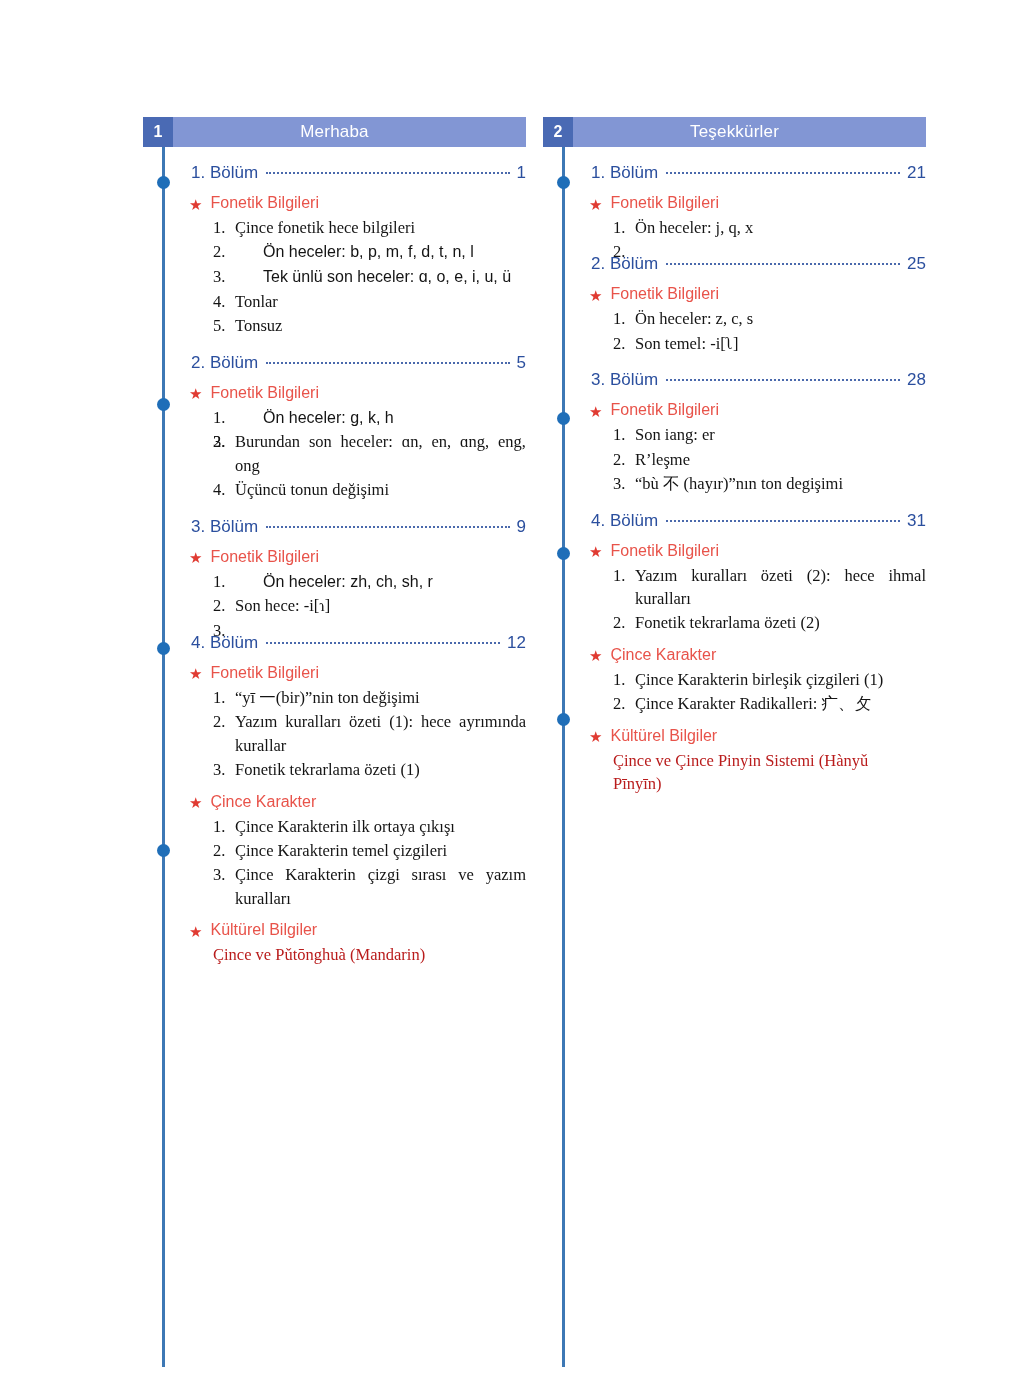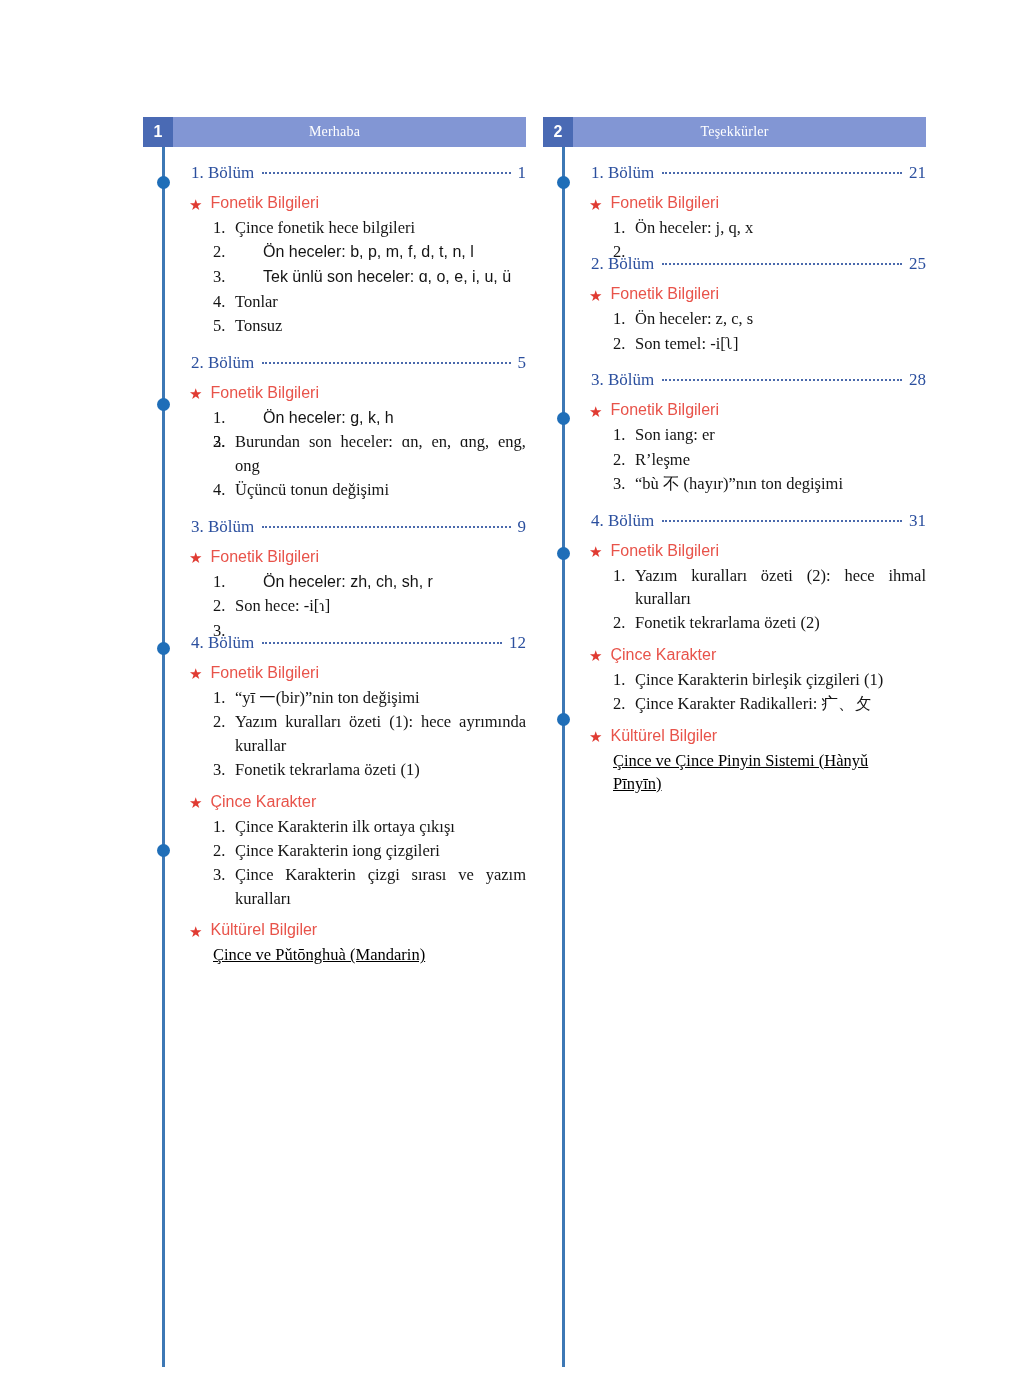--- a/index.html
+++ b/index.html
@@ -52,22 +52,22 @@
     font-weight: bold;
     font-size: 16px;
     display: flex;
     align-items: center;
     justify-content: center;
     letter-spacing: 0;
   }
   .unit-title {
     flex: 1;
     color: #ffffff;
-    font-family: Liberation Serif, serif;
-    font-size: 14px;
+    font-family: Liberation Sans, sans-serif;
+    font-size: 17px;
     display: flex;
     align-items: center;
     justify-content: center;
     padding-right: 30px;
     letter-spacing: 0.2px;
   }
 
   
   .timeline {
     position: absolute;
@@ -88,21 +88,21 @@
   
   .col-body {
     position: relative;
     padding-left: 48px;
     padding-top: 16px;
   }
 
   .chapter-row {
     display: flex;
     align-items: baseline;
-    font-family: Liberation Serif, serif;
+    font-family: Liberation Sans, sans-serif;
     color: #2b4f9e;
     font-size: 17px;
     margin-top: 15px;
     margin-bottom: 2px;
   }
   .chapter-row:first-child { margin-top: 0; }
   .chapter-label { white-space: nowrap; }
   .leader {
     flex: 1;
     margin: 0 7px 0 8px;
@@ -154,26 +154,25 @@
     top: 0;
   }
   ol.items li.justify {
     text-align: justify;
     text-align-last: left;
   }
 
   .plain-note {
     font-family: "Liberation Serif", serif;
     font-size: 16.5px;
-    color: #000000;
+    color: #b91c1c;
     line-height: 1.42;
     padding-left: 22px;
     margin-top: 2px;
     max-width: 300px;
-    text-decoration: underline;
   }
 
   .pinyin {
     font-family: "Liberation Sans", "DejaVu Sans", sans-serif;
     font-size: 16px;
     margin-left: 28px;
   }
 </style>
 </head>
 <body>
@@ -258,21 +257,21 @@
           <li class="justify"><span class="num">2.</span><span>Yazım kuralları özeti (1): hece ayrımında kurallar</span></li>
           <li><span class="num">3.</span><span>Fonetik tekrarlama özeti (1)</span></li>
         </ol>
 
         <div class="sec-head">
           <span class="star">★</span>
           <span>Çince Karakter</span>
         </div>
         <ol class="items">
           <li><span class="num">1.</span><span>Çince Karakterin ilk ortaya çıkışı</span></li>
-          <li><span class="num">2.</span><span>Çince Karakterin iong çizgileri</span></li>
+          <li><span class="num">2.</span><span>Çince Karakterin temel çizgileri</span></li>
           <li class="justify"><span class="num">3.</span><span>Çince Karakterin çizgi sırası ve yazım kuralları</span></li>
         </ol>
 
         <div class="sec-head">
           <span class="star">★</span>
           <span>Kültürel Bilgiler</span>
         </div>
         <div class="plain-note">Çince ve Pǔtōnghuà (Mandarin)</div>
 
       </div>

